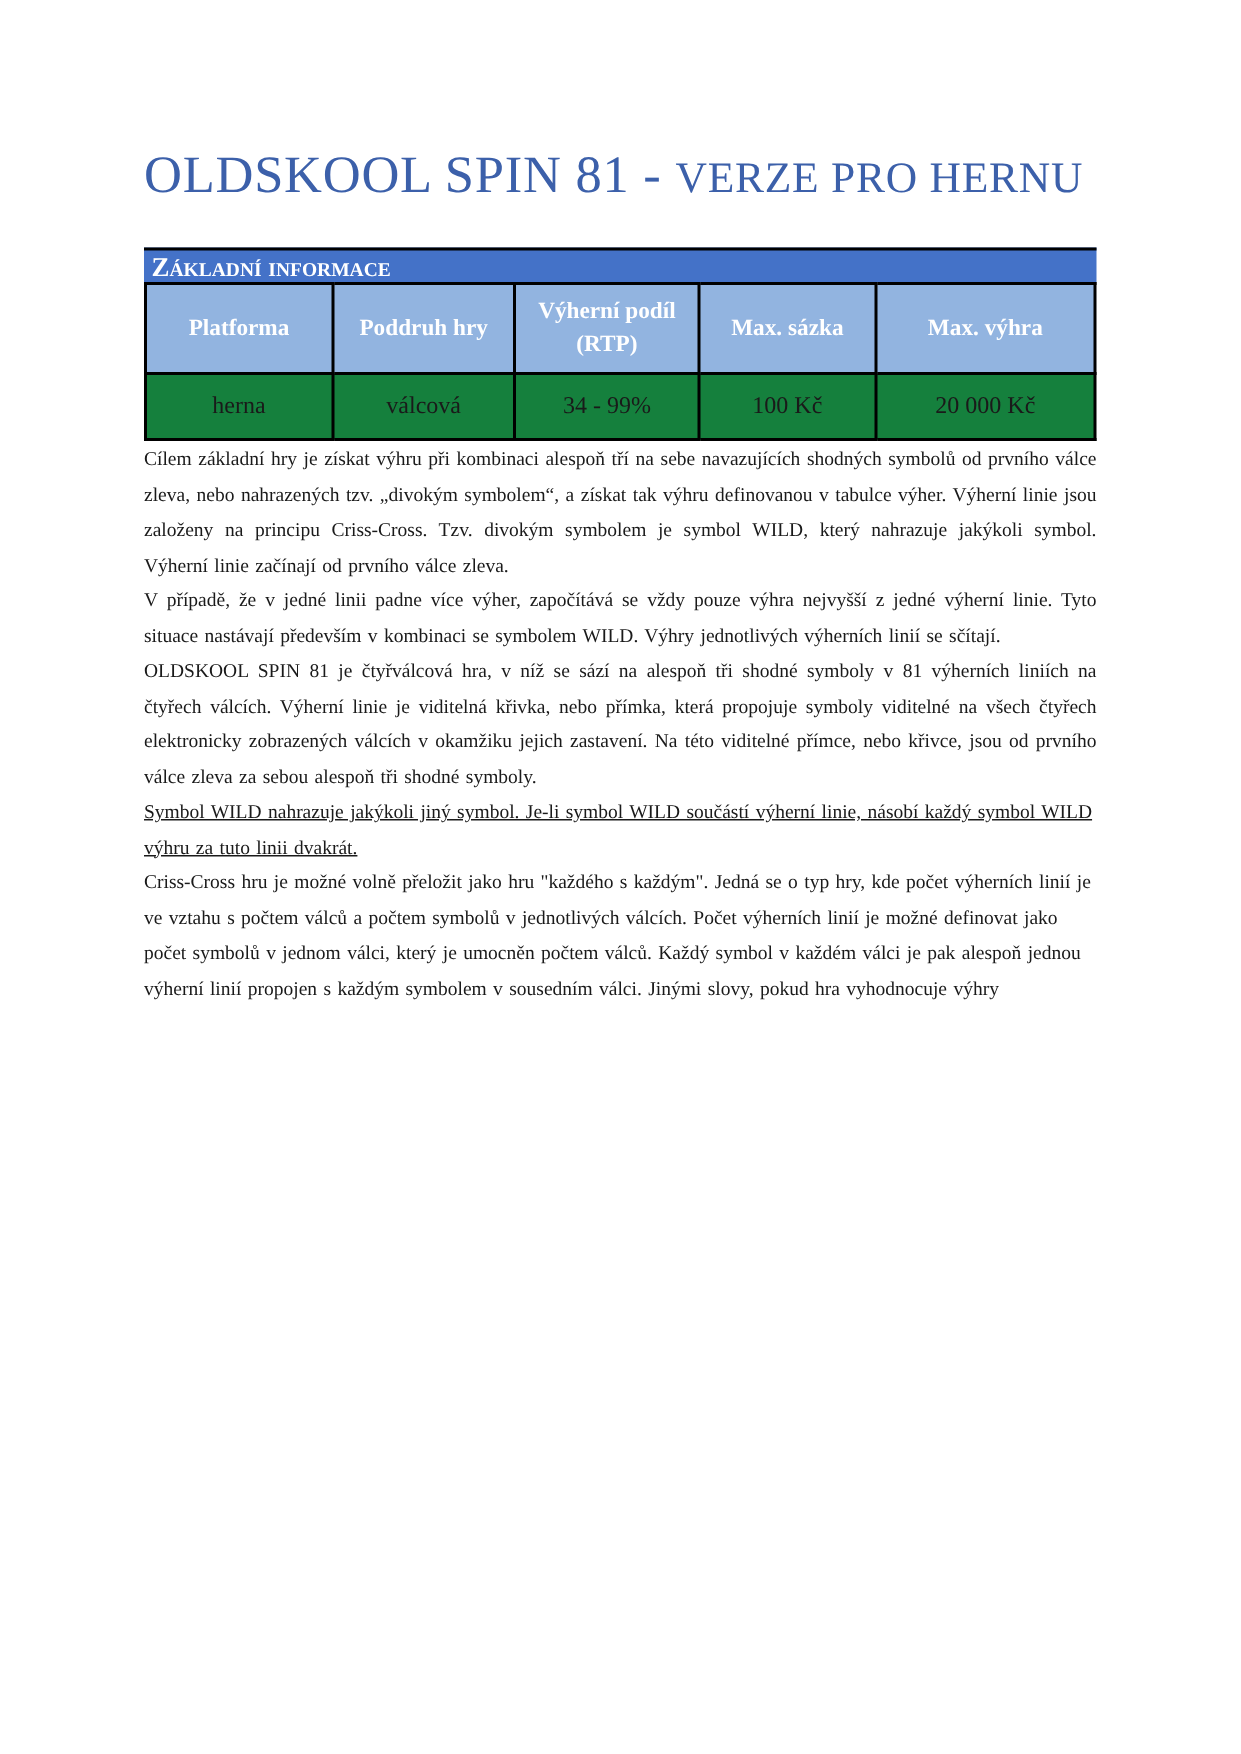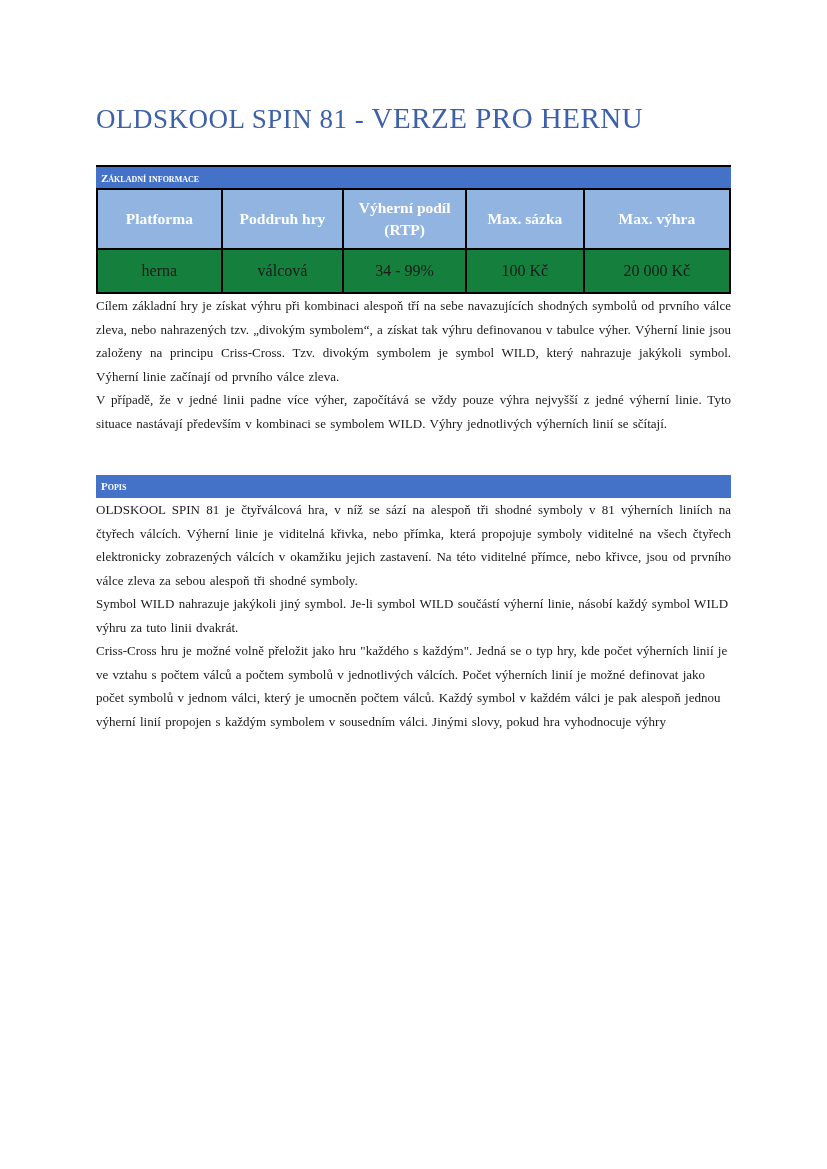--- a/index.html
+++ b/index.html
@@ -31,28 +31,28 @@
     width: 635px;
     padding-top: 94px;
   }
   .doc-title {
     margin: 0;
     font-weight: normal;
     color: var(--c-title);
     line-height: 46px;
     white-space: nowrap;
   }
-  .doc-title .t-main { font-size: 27px; letter-spacing: 0.5px; }
+  .doc-title .t-main { font-size: 35px; letter-spacing: 0.5px; }
   .doc-title .t-sub  { font-size: 29px; letter-spacing: 0.5px; }
   .section-bar {
     background: var(--c-bar);
     color: var(--c-bar-text);
     font-variant: small-caps;
     font-weight: bold;
-    font-size: 11px;
+    font-size: 18px;
     line-height: 19px;
     padding: 2px 0 2px 5px;
     height: 23px;
   }
   .bar-basic   { margin-top: 23px; border-top: 2px solid #000; }
   .bar-goal    { margin-top: 33px; }
   .bar-desc    { margin-top: 40px; }
   .bar-features{ margin-top: 27px; }
   table.info-table {
     width: 100%;
@@ -88,21 +88,21 @@
   p.body-par {
     margin: 0;
     font-size: 13px;
     line-height: 23.5px;
     word-spacing: 1px;
   }
   .justified { text-align: justify; }
   .p-goal-1 { margin-top: 26px; }
   .p-goal-2 { margin-top: 18px; }
   .p-desc   { margin-top: 30px; }
-  .p-wild   { margin-top: 15px; }
+  .p-wild   { margin-top: 15px; text-decoration: underline; }
   .p-criss  { margin-top: 15px; }
   .sub-heading {
     margin: 0;
     font-size: 16px;
     font-weight: bold;
     line-height: 22px;
   }
   .h-wild  { margin-top: 13px; }
   .h-criss { margin-top: 10px; }
 </style>
@@ -142,21 +142,20 @@
           <td>20 000 Kč</td>
         </tr>
       </tbody>
     </table>
 
 
     <p class="body-par justified p-goal-1">Cílem základní hry je získat výhru při kombinaci alespoň tří na sebe navazujících shodných symbolů od prvního válce zleva, nebo nahrazených tzv. „divokým symbolem“, a získat tak výhru definovanou v tabulce výher. Výherní linie jsou založeny na principu Criss-Cross. Tzv. divokým symbolem je symbol WILD, který nahrazuje jakýkoli symbol. Výherní linie začínají od prvního válce zleva.</p>
 
     <p class="body-par justified p-goal-2">V případě, že v jedné linii padne více výher, započítává se vždy pouze výhra nejvyšší z jedné výherní linie. Tyto situace nastávají především v kombinaci se symbolem WILD. Výhry jednotlivých výherních linií se sčítají.</p>
 
-    <div class="section-bar bar-desc">Popis</div>
 
     <p class="body-par justified p-desc">OLDSKOOL SPIN 81 je čtyřválcová hra, v níž se sází na alespoň tři shodné symboly v 81 výherních liniích na čtyřech válcích. Výherní linie je viditelná křivka, nebo přímka, která propojuje symboly viditelné na všech čtyřech elektronicky zobrazených válcích v okamžiku jejich zastavení. Na této viditelné přímce, nebo křivce, jsou od prvního válce zleva za sebou alespoň tři shodné symboly.</p>
 
 
 
     <p class="body-par p-wild">Symbol WILD nahrazuje jakýkoli jiný symbol. Je-li symbol WILD součástí výherní linie, násobí každý symbol WILD výhru za tuto linii dvakrát.</p>
 
 
     <p class="body-par p-criss">Criss-Cross hru je možné volně přeložit jako hru "každého s každým". Jedná se o typ hry, kde počet výherních linií je ve vztahu s počtem válců a počtem symbolů v jednotlivých válcích. Počet výherních linií je možné definovat jako počet symbolů v jednom válci, který je umocněn počtem válců. Každý symbol v každém válci je pak alespoň jednou výherní linií propojen s každým symbolem v sousedním válci. Jinými slovy, pokud hra vyhodnocuje výhry</p>
 

